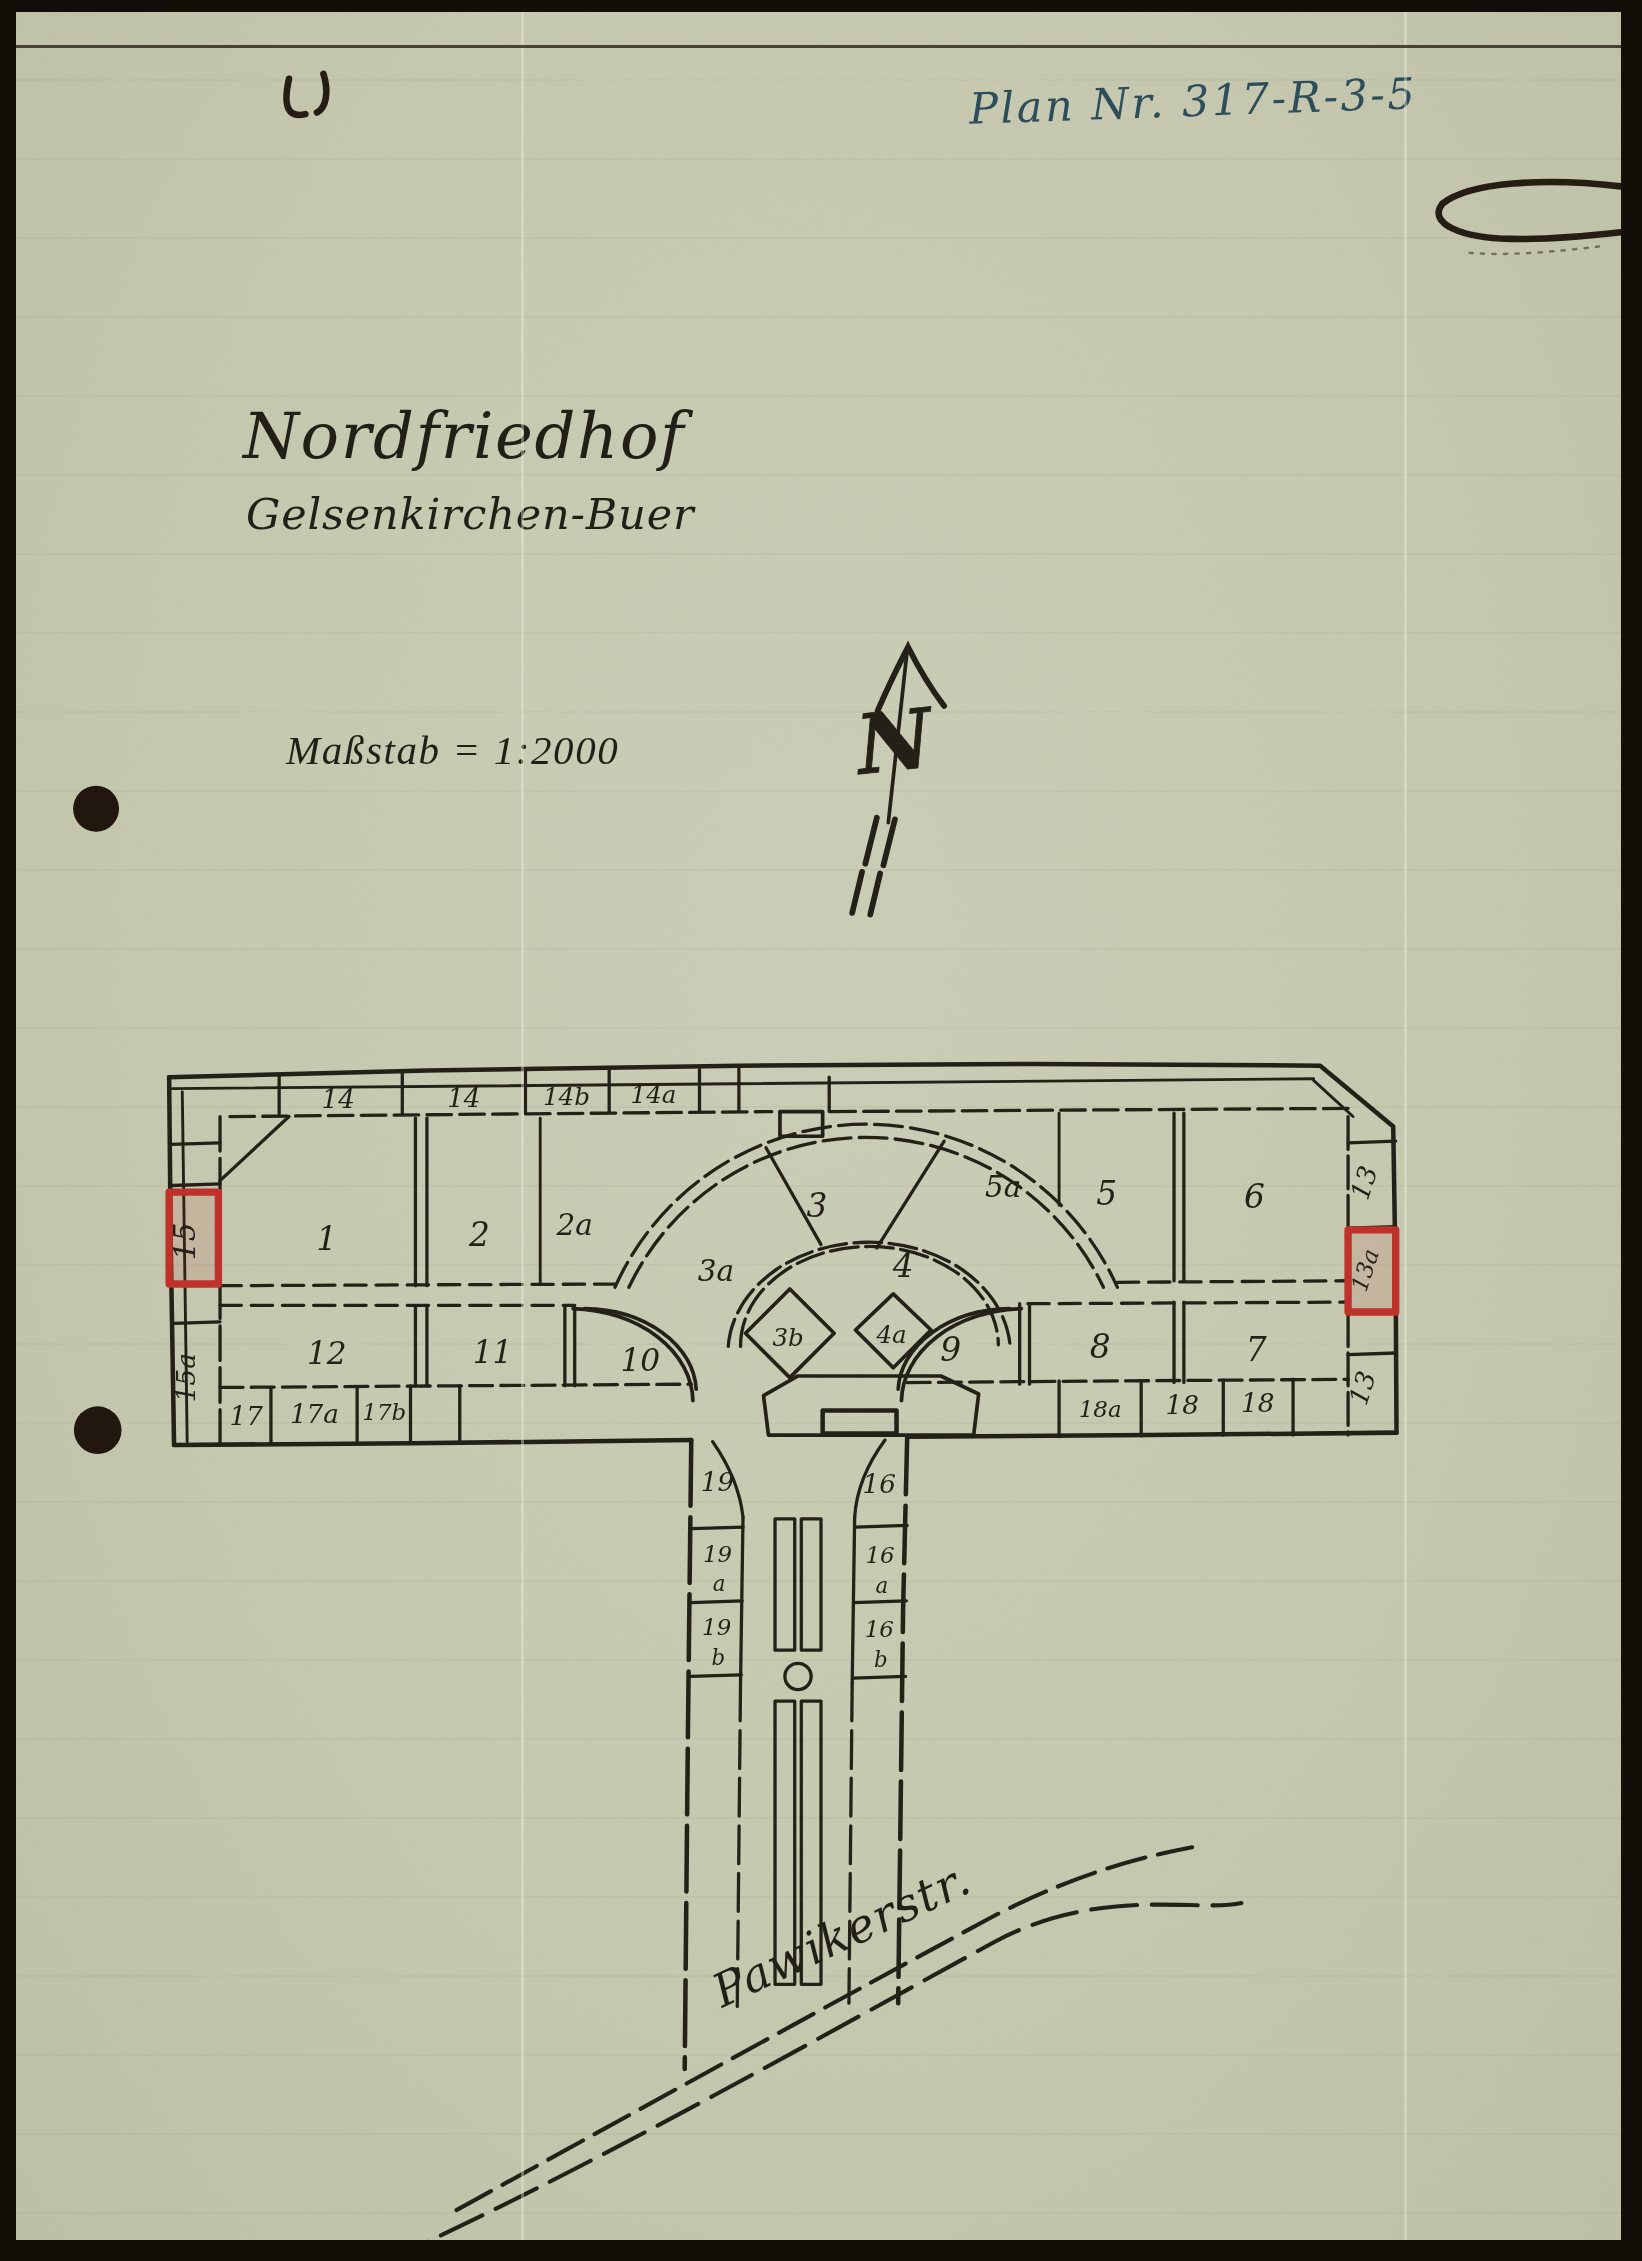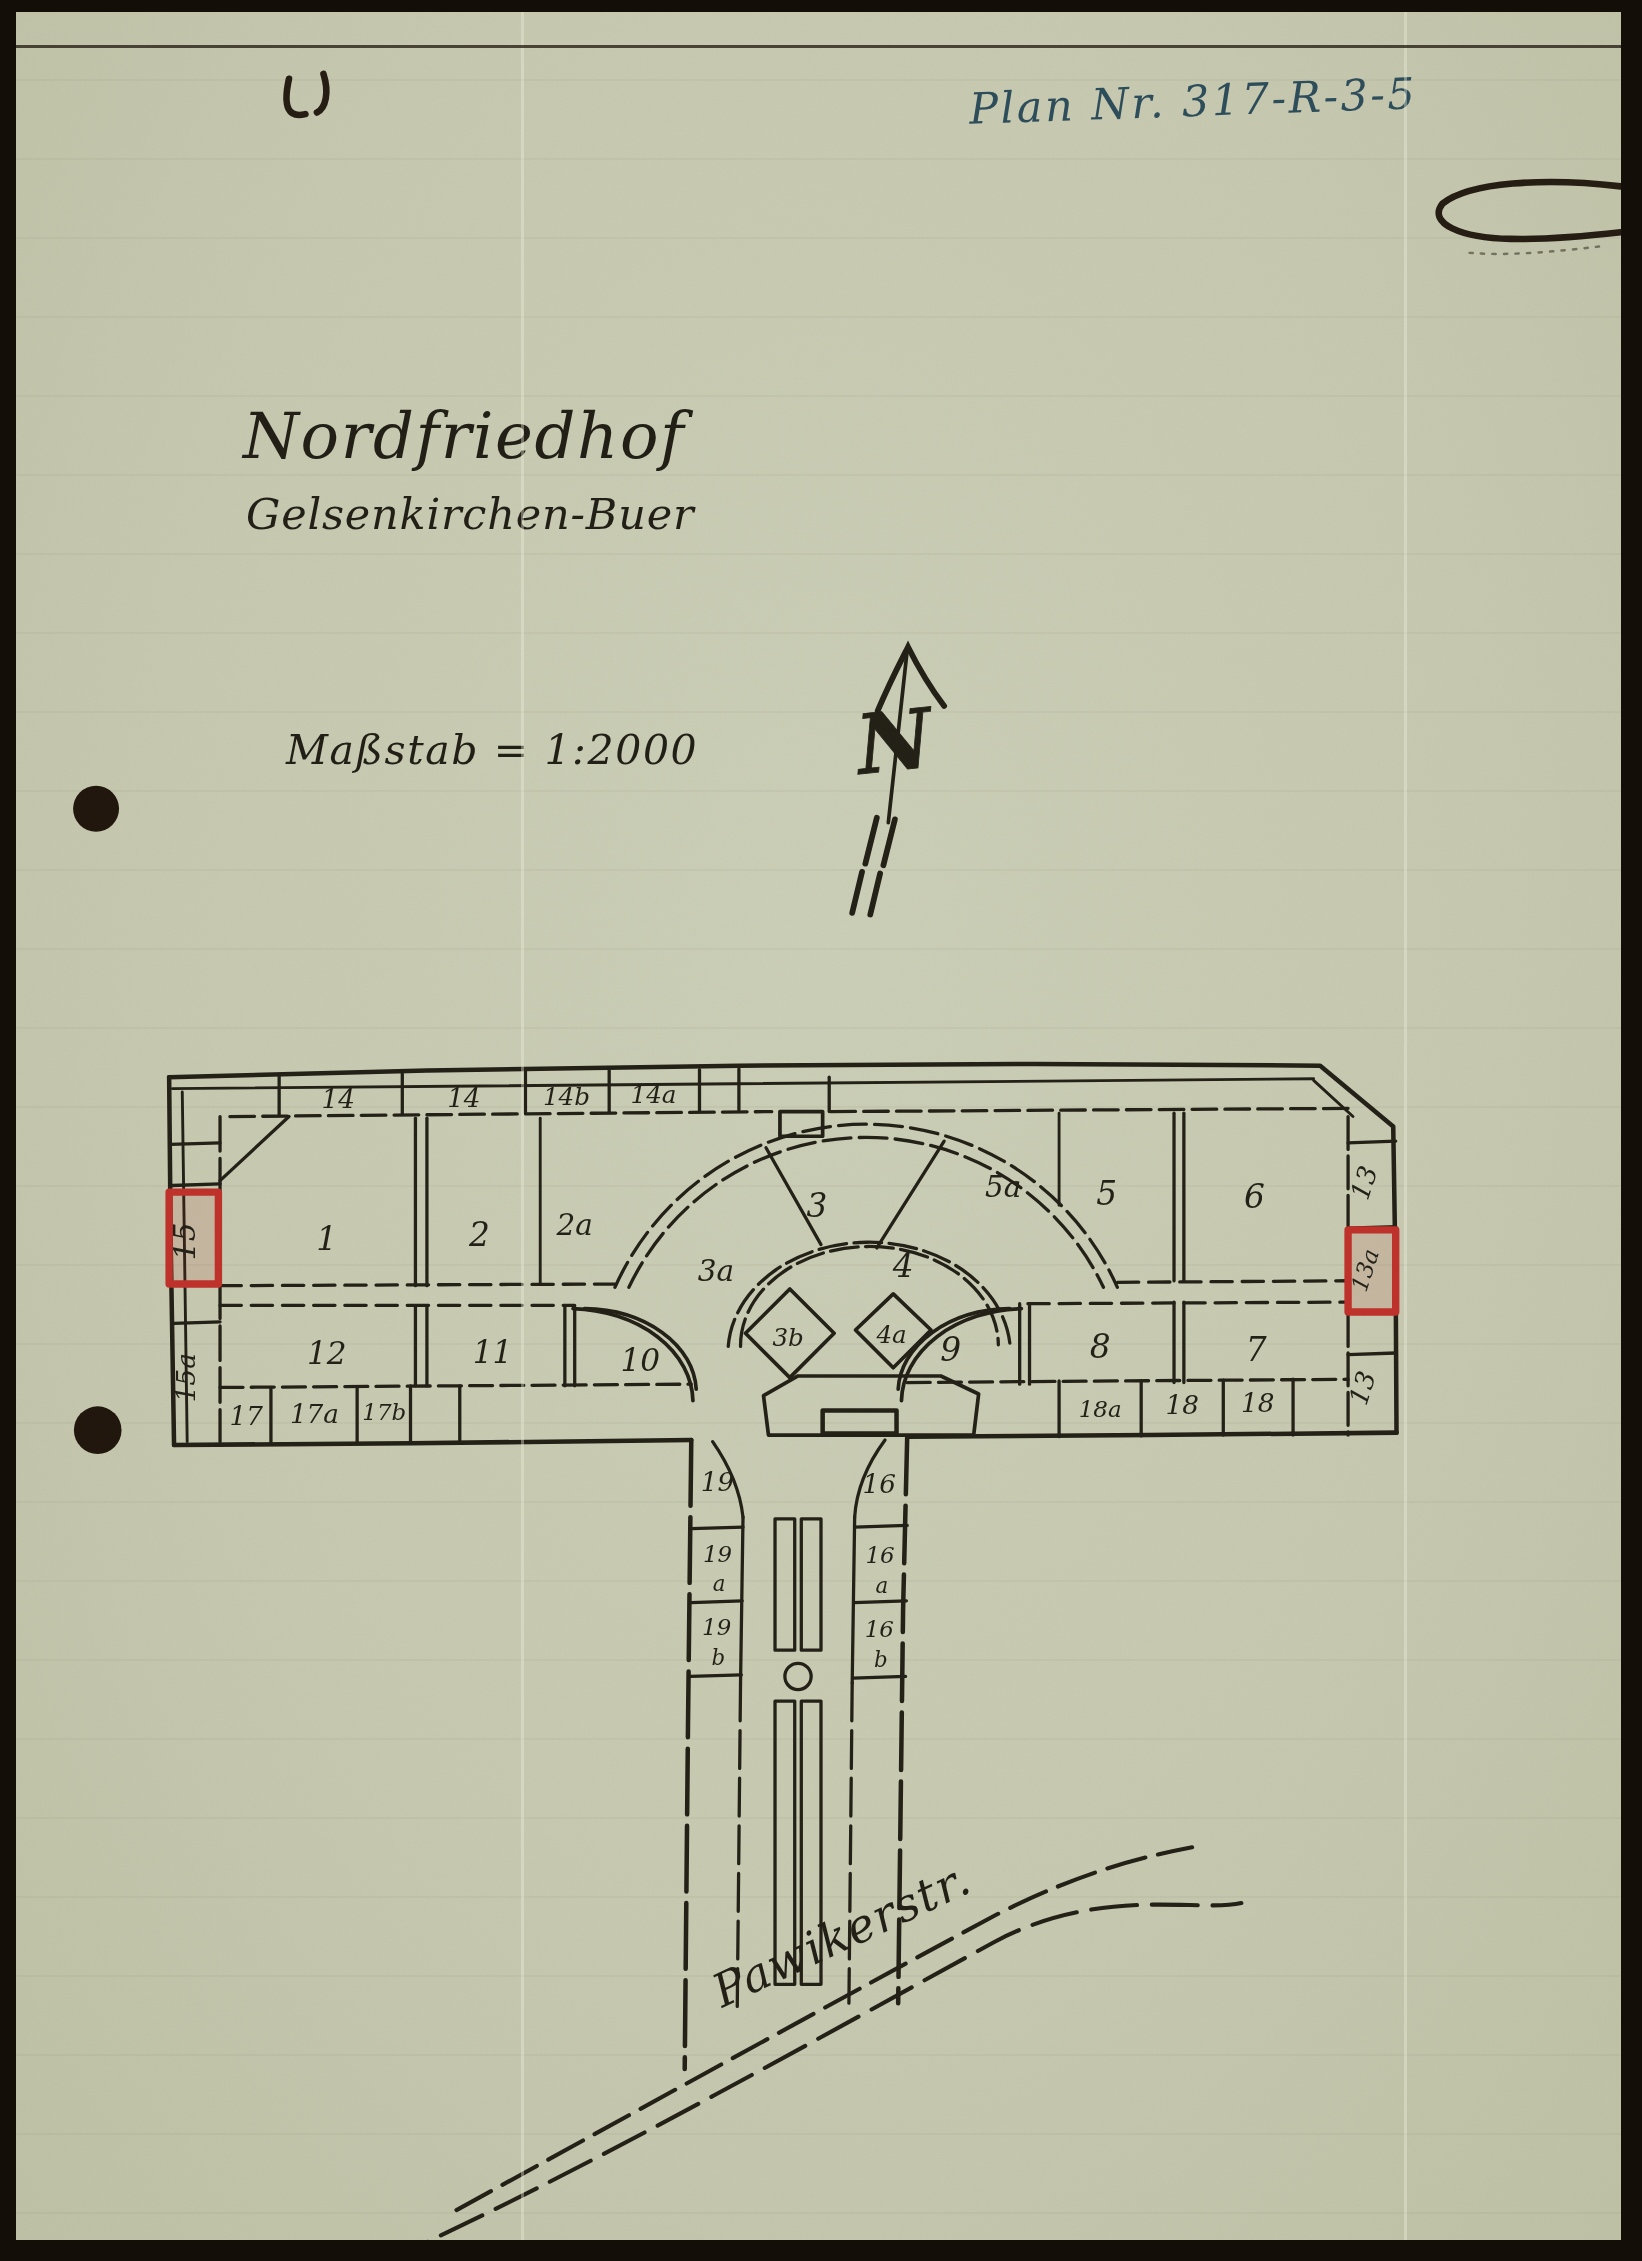--- a/index.html
+++ b/index.html
@@ -259,21 +259,21 @@
     </g>
 
     <rect x="0" y="0" width="2000" height="2754" filter="url(#grain)"></rect>
   </svg>
 
   <div class="hand hand-blue" style="left:969px; top:76px; font-size:43px; letter-spacing:2.5px; transform:rotate(-2deg);">Plan Nr. 317-R-3-5</div>
 
   <div class="hand" style="left:246px; top:489px; font-size:43px; letter-spacing:0.8px;">Gelsenkirchen-Buer</div>
   <div class="hand" style="left:243px; top:399px; font-size:64px; letter-spacing:1.6px;">Nordfriedhof</div>
 
-  <div class="hand" style="left:286px; top:726px; font-size:41px; letter-spacing:1.6px;">Maßstab = 1:2000</div>
+  <div class="hand" style="left:286px; top:726px; font-size:41px; letter-spacing:1.6px;font-family:Liberation Serif, serif;">Maßstab = 1:2000</div>
 
   <div class="hand" style="left:704px; top:1969px; font-size:46px; letter-spacing:1.6px; transform:rotate(-25deg); transform-origin:left top;">Pawikerstr.</div>
 
   <div class="crease" style="left:521px;"></div>
   <div class="crease" style="left:1404px;"></div>
 
   <div class="ruled-line"></div>
 
   <div class="border" style="left:0; top:0; width:1642px; height:11.5px;"></div>
   <div class="border" style="left:0; top:0; width:16.4px; height:2261px;"></div>

